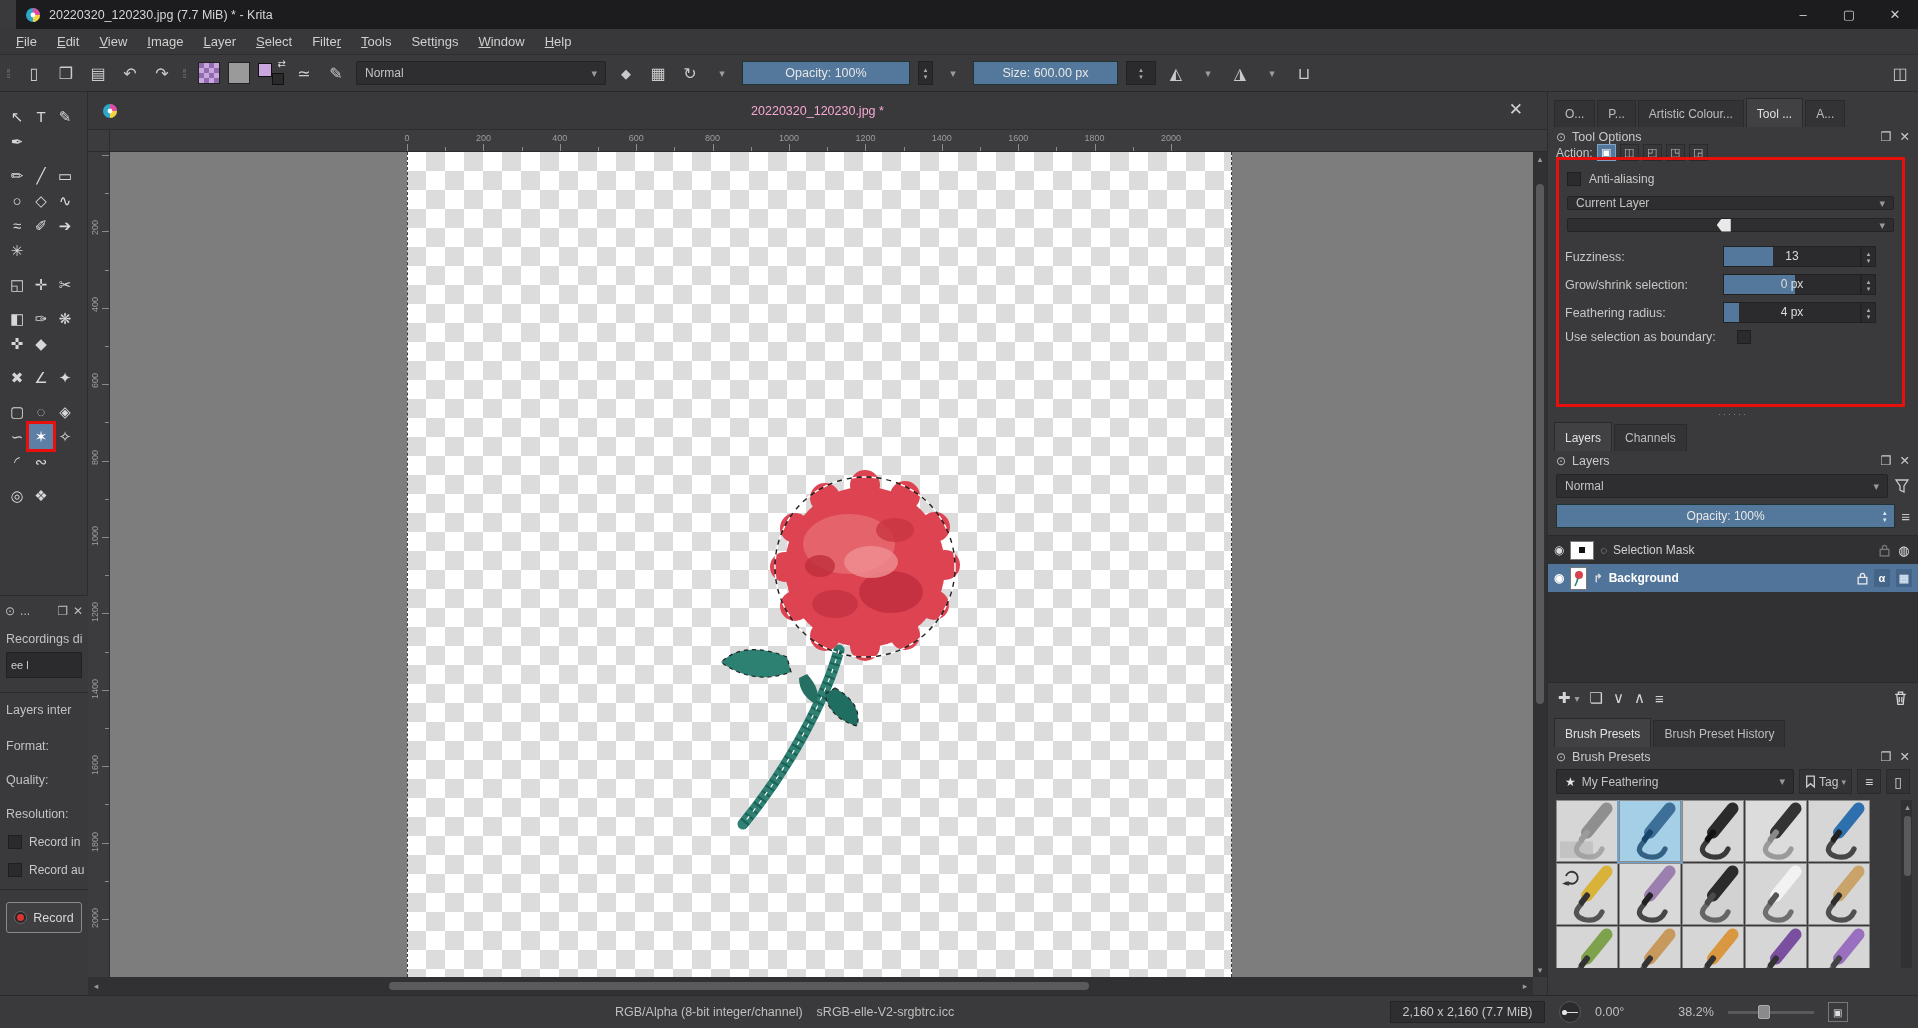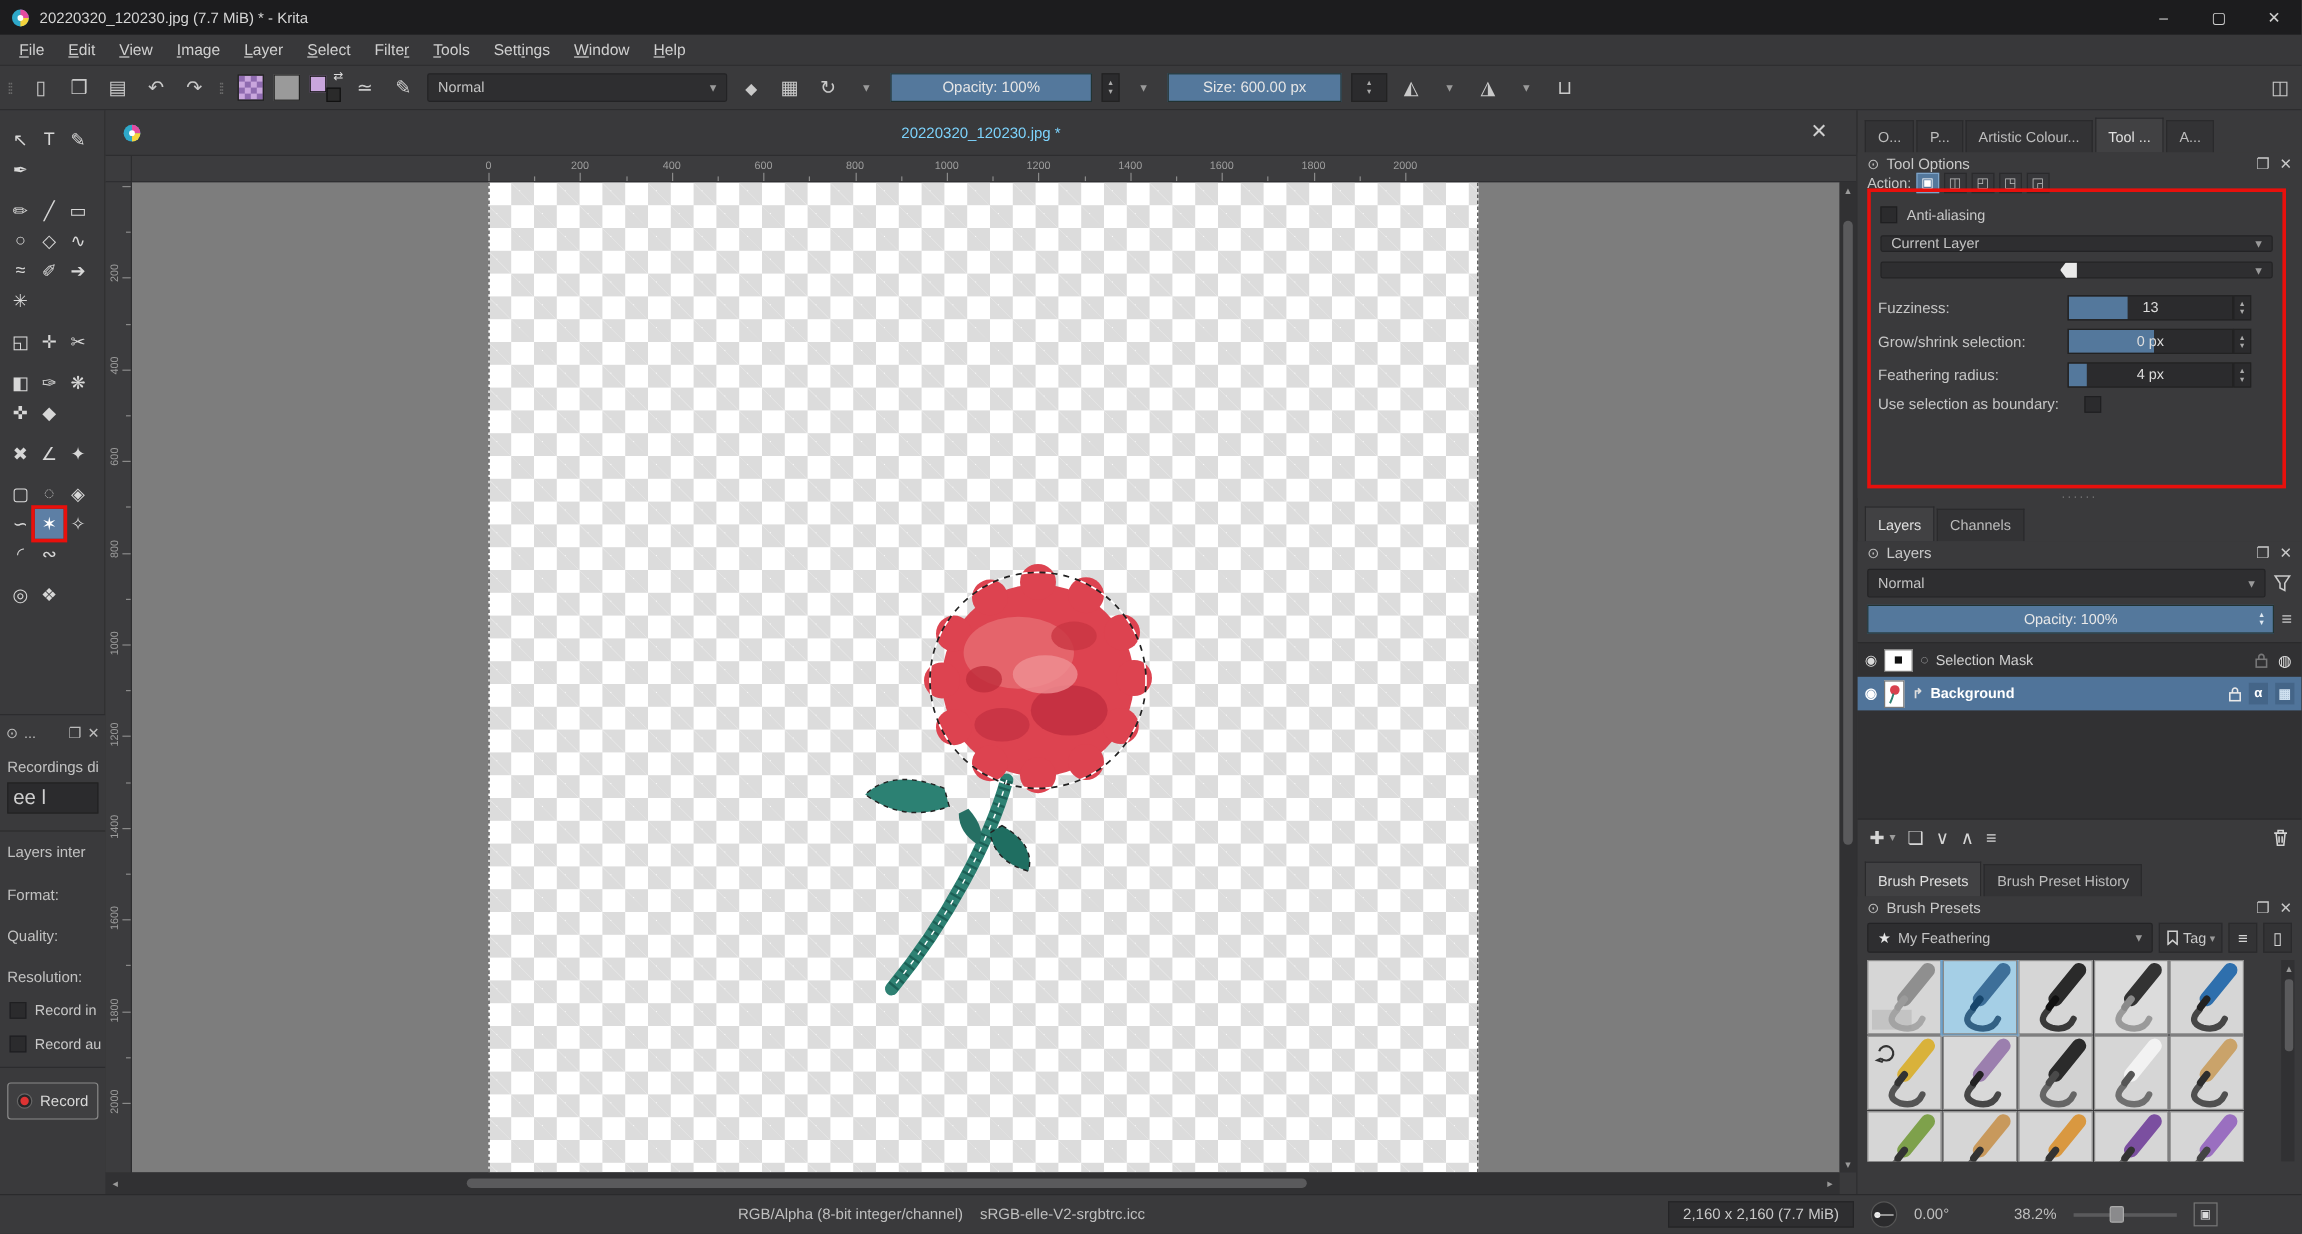--- a/index.html
+++ b/index.html
@@ -1,19 +1,19 @@
 <!DOCTYPE html>
 <html><head>
 <meta charset="utf-8">
 <style>
   *{box-sizing:border-box;margin:0;padding:0;font-family:"Liberation Sans",sans-serif;-webkit-font-smoothing:antialiased}
   html,body{width:1918px;height:1028px;overflow:hidden;background:#2b2b2b}
   .app{position:relative;width:1918px;height:1028px;background:#3a3a3c;color:#c8c8c8;font-size:12px}
   
-  .titlebar{position:absolute;left:0;top:0;right:0;height:29px;background:#1c1c1e;display:flex;align-items:center;padding-left:9px}
+  .titlebar{position:absolute;left:16px;top:0;right:0;height:29px;background:#1c1c1e;display:flex;align-items:center;padding-left:9px}
   .titlebar .title{margin-left:8px;font-size:12.5px;color:#d6d6d6;white-space:nowrap}
   .winbtns{margin-left:auto;display:flex;height:29px}
   .winbtn{width:46px;height:29px;display:flex;align-items:center;justify-content:center;color:#cfcfcf;font-size:13px}
   
   .menubar{position:absolute;left:0;top:29px;right:0;height:26px;background:#38383a;display:flex;align-items:center;padding-left:6px;border-bottom:1px solid #2e2e30}
   .menu-item{padding:4px 10px;font-size:13px;color:#cfcfcf;white-space:nowrap}
   .menu-item u{text-decoration:underline}
   
   .toolbar{position:absolute;left:0;top:55px;right:0;height:37px;background:#3a3a3c;border-bottom:1px solid #2a2a2c;display:flex;align-items:center;padding:0 6px;gap:8px}
   .tbi{min-width:24px;height:26px;display:flex;align-items:center;justify-content:center;color:#c9c9c9;font-size:16px}
@@ -35,31 +35,31 @@
   
   .leftcol{position:absolute;left:0;top:0;width:88px;height:903px;background:#3a3a3c;border-right:1px solid #2c2c2e}
   .toolbox{position:absolute;left:2px;top:12px;width:80px}
   .tb-row{display:flex;justify-content:flex-start;padding-left:3px}
   .tool{width:24px;height:25px;display:flex;align-items:center;justify-content:center;font-size:15px;color:#d7d7d7}
   .tool-hl{background:#5d7fa5;outline:3px solid #e8100c;color:#fff}
   .gap8{height:9px}
   .left-docker{position:absolute;left:0;top:503px;width:88px;height:400px;background:#3a3a3c;border-top:1px solid #2c2c2e}
   .ld-head{display:flex;align-items:center;gap:5px;padding:8px 5px 0 5px;color:#bdbdbd}
   .ld-label{padding:0 6px;color:#c2c2c2;font-size:12.5px;white-space:nowrap;overflow:hidden}
-  .ld-input{margin:6px;width:76px;height:26px;background:#2b2b2d;border:1px solid #222;color:#cfcfcf;padding:0 4px;font-size:17px}
+  .ld-input{margin:6px;width:76px;height:26px;background:#2b2b2d;border:1px solid #222;color:#cfcfcf;padding:0 4px;font-size:11px}
   .ld-sep{height:1px;background:#2c2c2e;margin:8px 0}
   .ld-check{display:flex;align-items:center;gap:7px;padding-left:8px;margin-top:14px}
   .cbox{width:14px;height:14px;background:#2b2b2d;border:1px solid #1f1f21}
   .record-btn{margin:12px 4px 0 6px;width:76px;height:31px;border:1px solid #8a8a8a;border-radius:3px;background:#3f3f41;display:flex;align-items:center;justify-content:center;gap:6px;color:#d8d8d8;font-size:12.5px}
   .recdot{width:13px;height:13px;border-radius:50%;background:#272729;border:1px solid #666;display:flex;align-items:center;justify-content:center}
   .recdot::after{content:"";width:7px;height:7px;border-radius:50%;background:#d33}
   
   .subwindow{position:absolute;left:88px;top:0;width:1459px;height:903px;background:#3a3a3c}
   .doctabbar{position:relative;height:38px;background:#39393b;border-bottom:1px solid #2d2d2f;display:flex;align-items:center}
-  .doctab-title{position:absolute;left:0;right:0;text-align:center;color:#7dd3fc;font-size:12.5px}
+  .doctab-title{position:absolute;left:0;right:0;text-align:center;color:#f9a8d4;font-size:12.5px}
   .doctab-close{position:absolute;right:24px;top:7px;font-size:17px;color:#cfcfcf}
   .rulerrow{position:relative;height:22px}
   .rcorner{position:absolute;left:0;top:0;width:22px;height:22px;background:#3c3c3e;border-right:1px solid #2c2c2e;border-bottom:1px solid #2c2c2e}
   .hruler{position:absolute;left:22px;right:0;top:0;height:22px;background:#3c3c3e;border-bottom:1px solid #2c2c2e;overflow:hidden}
   .hlab{position:absolute;top:3px;font-size:9px;color:#9d9d9d;transform:translateX(-50%)}
   .htick{position:absolute;bottom:0;width:1px;background:#8a8a8a}
   .canvasbody{position:absolute;left:0;top:60px;right:0;bottom:0}
   .vruler{position:absolute;left:0;top:0;width:22px;bottom:18px;background:#3c3c3e;border-right:1px solid #2c2c2e;overflow:hidden}
   .vlab{position:absolute;left:2px;font-size:9px;color:#9d9d9d;writing-mode:vertical-rl;transform:rotate(180deg)}
   .vtick{position:absolute;right:0;height:1px;background:#8a8a8a}

